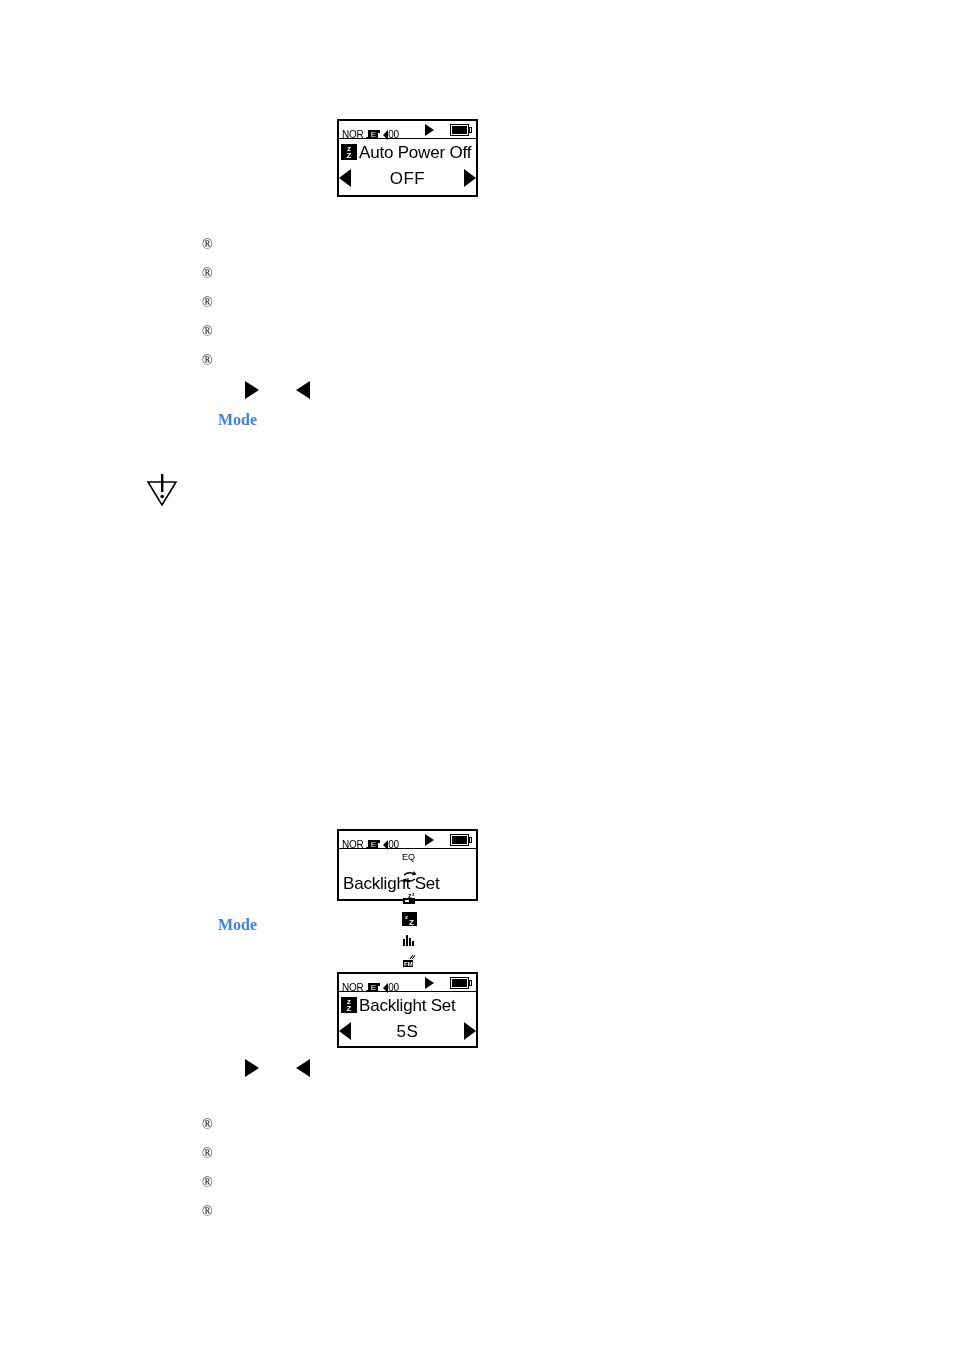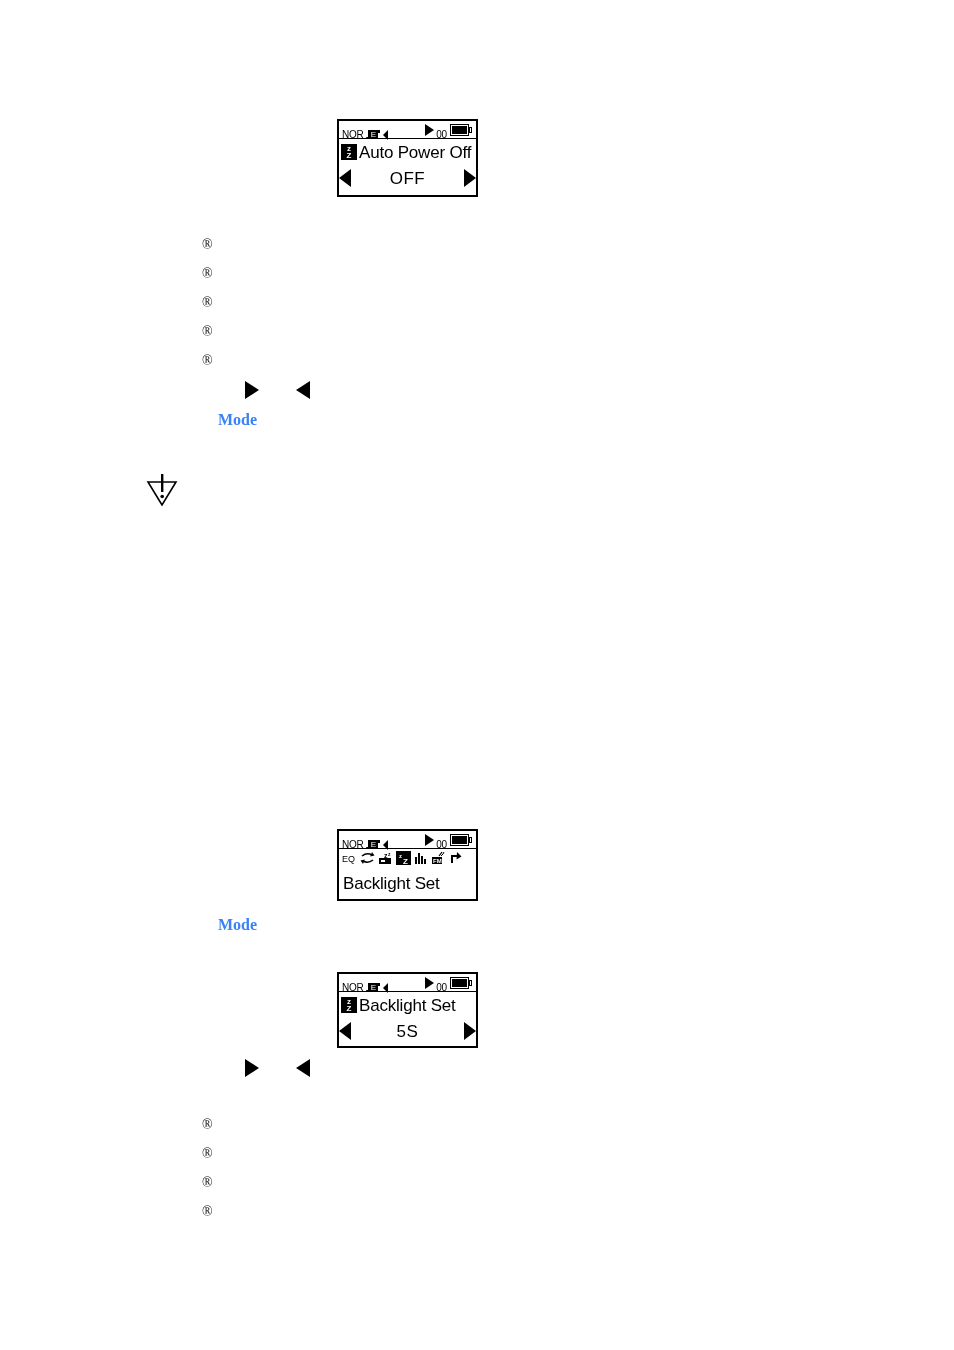--- a/index.html
+++ b/index.html
@@ -75,21 +75,20 @@
     right: -1px;
     top: 0px;
     width: 3px;
     height: 3px;
     background: #000;
   }
   .sb-spk {
     display: inline-flex;
     align-items: center;
     margin-left: 4px;
-    gap: 48px;
   }
   .sb-spk .cone {
     width: 0; height: 0;
     border-top: 5px solid transparent;
     border-bottom: 5px solid transparent;
     border-right: 5px solid #000;
     display: inline-block;
   }
   .sb-spk .vol {
     font-size: 10px;
@@ -193,20 +192,21 @@
     letter-spacing: 0.5px;
   }
 
   
   .lcd-iconrow {
     display: flex;
     align-items: center;
     height: 21px;
     padding-left: 3px;
     gap: 3px;
+    flex-direction: column;
   }
   .mi { flex: none; display:block; }
 
   
   .reg-bullet {
     position: absolute;
     font-size: 14px;
     line-height: 1;
     font-family: "Liberation Serif", serif;
     color: #111;

